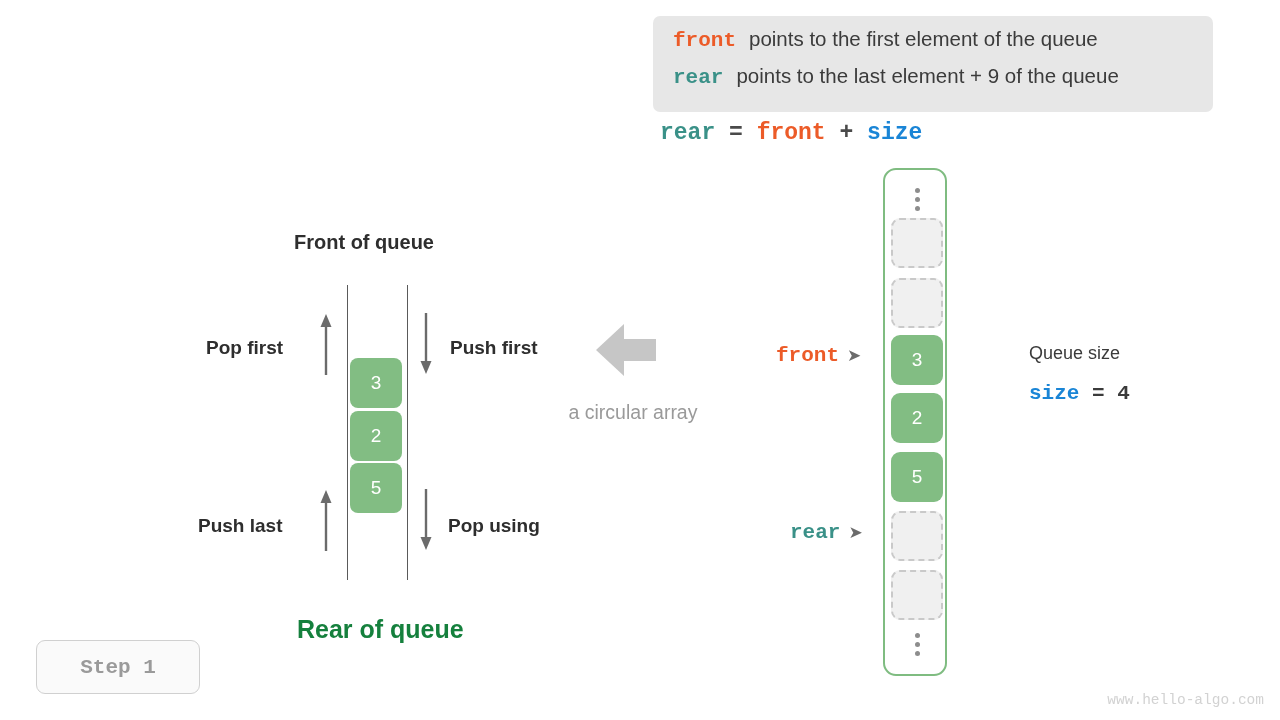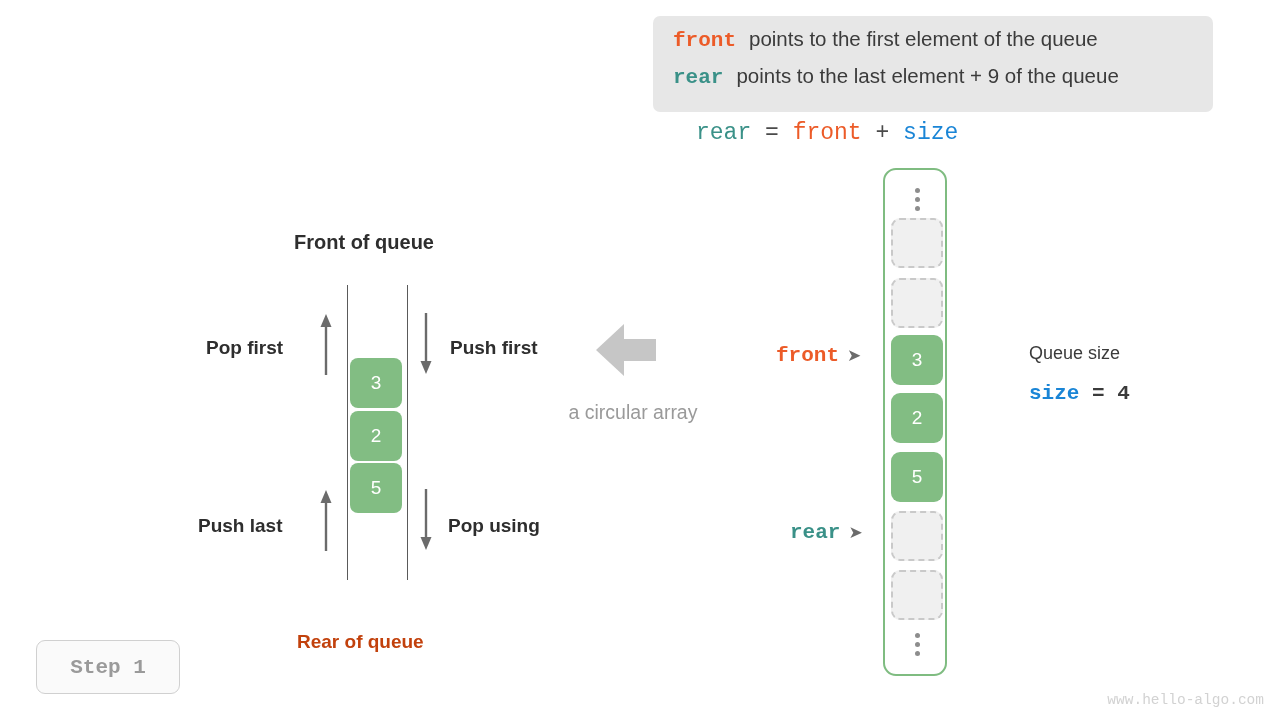--- a/index.html
+++ b/index.html
@@ -44,25 +44,25 @@
   .legend-text {
     font-size: 20.5px;
     color: #3b3b3b;
     margin-left: 13px;
     white-space: pre;
   }
 
   
   #formula {
     position: absolute;
-    left: 696px;
+    left: 660px;
     top: 120px;
     font-family: "Liberation Mono", monospace;
     font-size: 23px;
-    font-weight: normal;
+    font-weight: bold;
     white-space: pre;
     text-align: center;
   }
   #formula .c-rear  { color: #3a9188; }
   #formula .c-front { color: #ec5b28; }
   #formula .c-size  { color: #1a85d6; }
   #formula .c-op    { color: #4a4a4a; }
 
   
   #front-of-queue-label {
@@ -71,25 +71,24 @@
     top: 231px;
     font-size: 20px;
     font-weight: bold;
     color: #2e2e2e;
     white-space: nowrap;
   }
   #rear-of-queue-label {
     position: absolute;
     left: 297px;
     top: 615px;
-    font-size: 19px;
-    font-weight: bold;
-    color: #c2410c;
-    white-space: nowrap;
-    margin-top: 16px;
+    font-size: 25px;
+    font-weight: bold;
+    color: #15803d;
+    white-space: nowrap;
   }
   .rail {
     position: absolute;
     top: 285px;
     width: 1px;
     height: 295px;
     background: #5a5a5a;
   }
   #rail-left  { left: 347px; }
   #rail-right { left: 407px; }
@@ -239,21 +238,21 @@
     white-space: pre;
   }
   #queue-size-value .c-size { color: #1a85d6; }
   #queue-size-value .c-rest { color: #3b3b3b; }
 
   
   #step-badge {
     position: absolute;
     left: 36px;
     top: 640px;
-    width: 144px;
+    width: 164px;
     height: 54px;
     border: 1px solid #d0d0d0;
     border-radius: 9px;
     background: #fafafa;
     display: flex;
     align-items: center;
     justify-content: center;
     font-family: "Liberation Mono", monospace;
     font-size: 21px;
     font-weight: bold;

